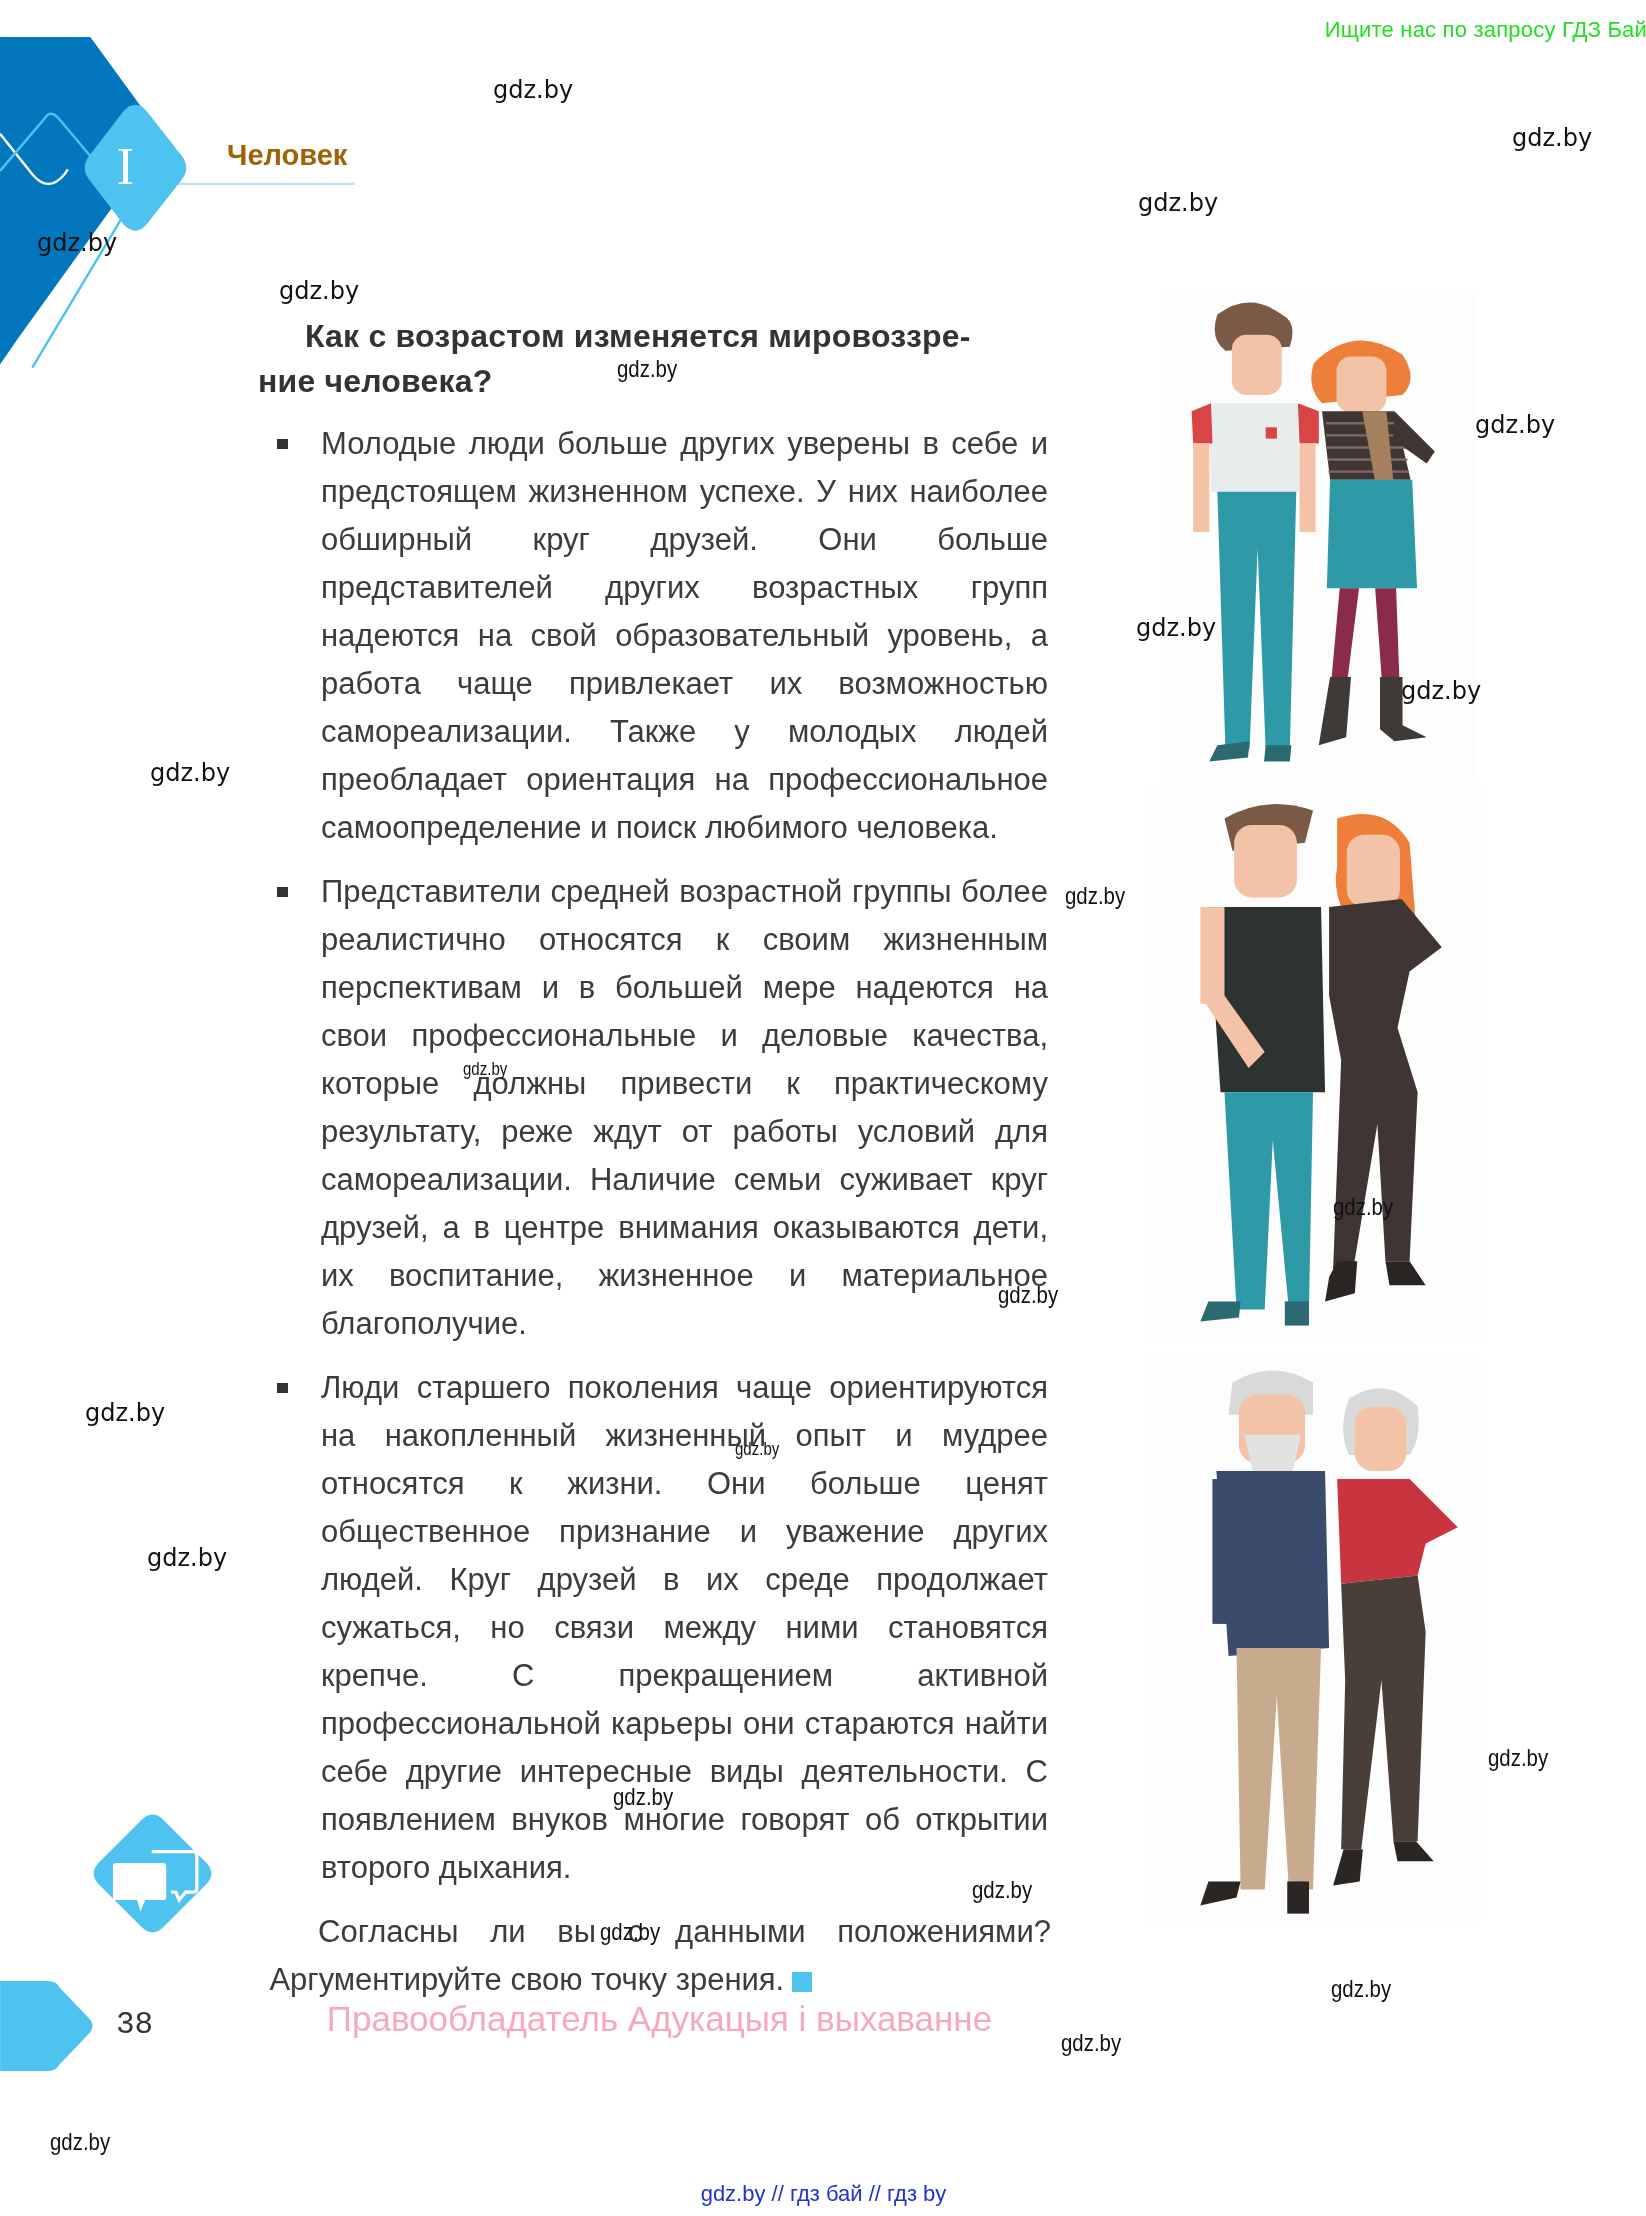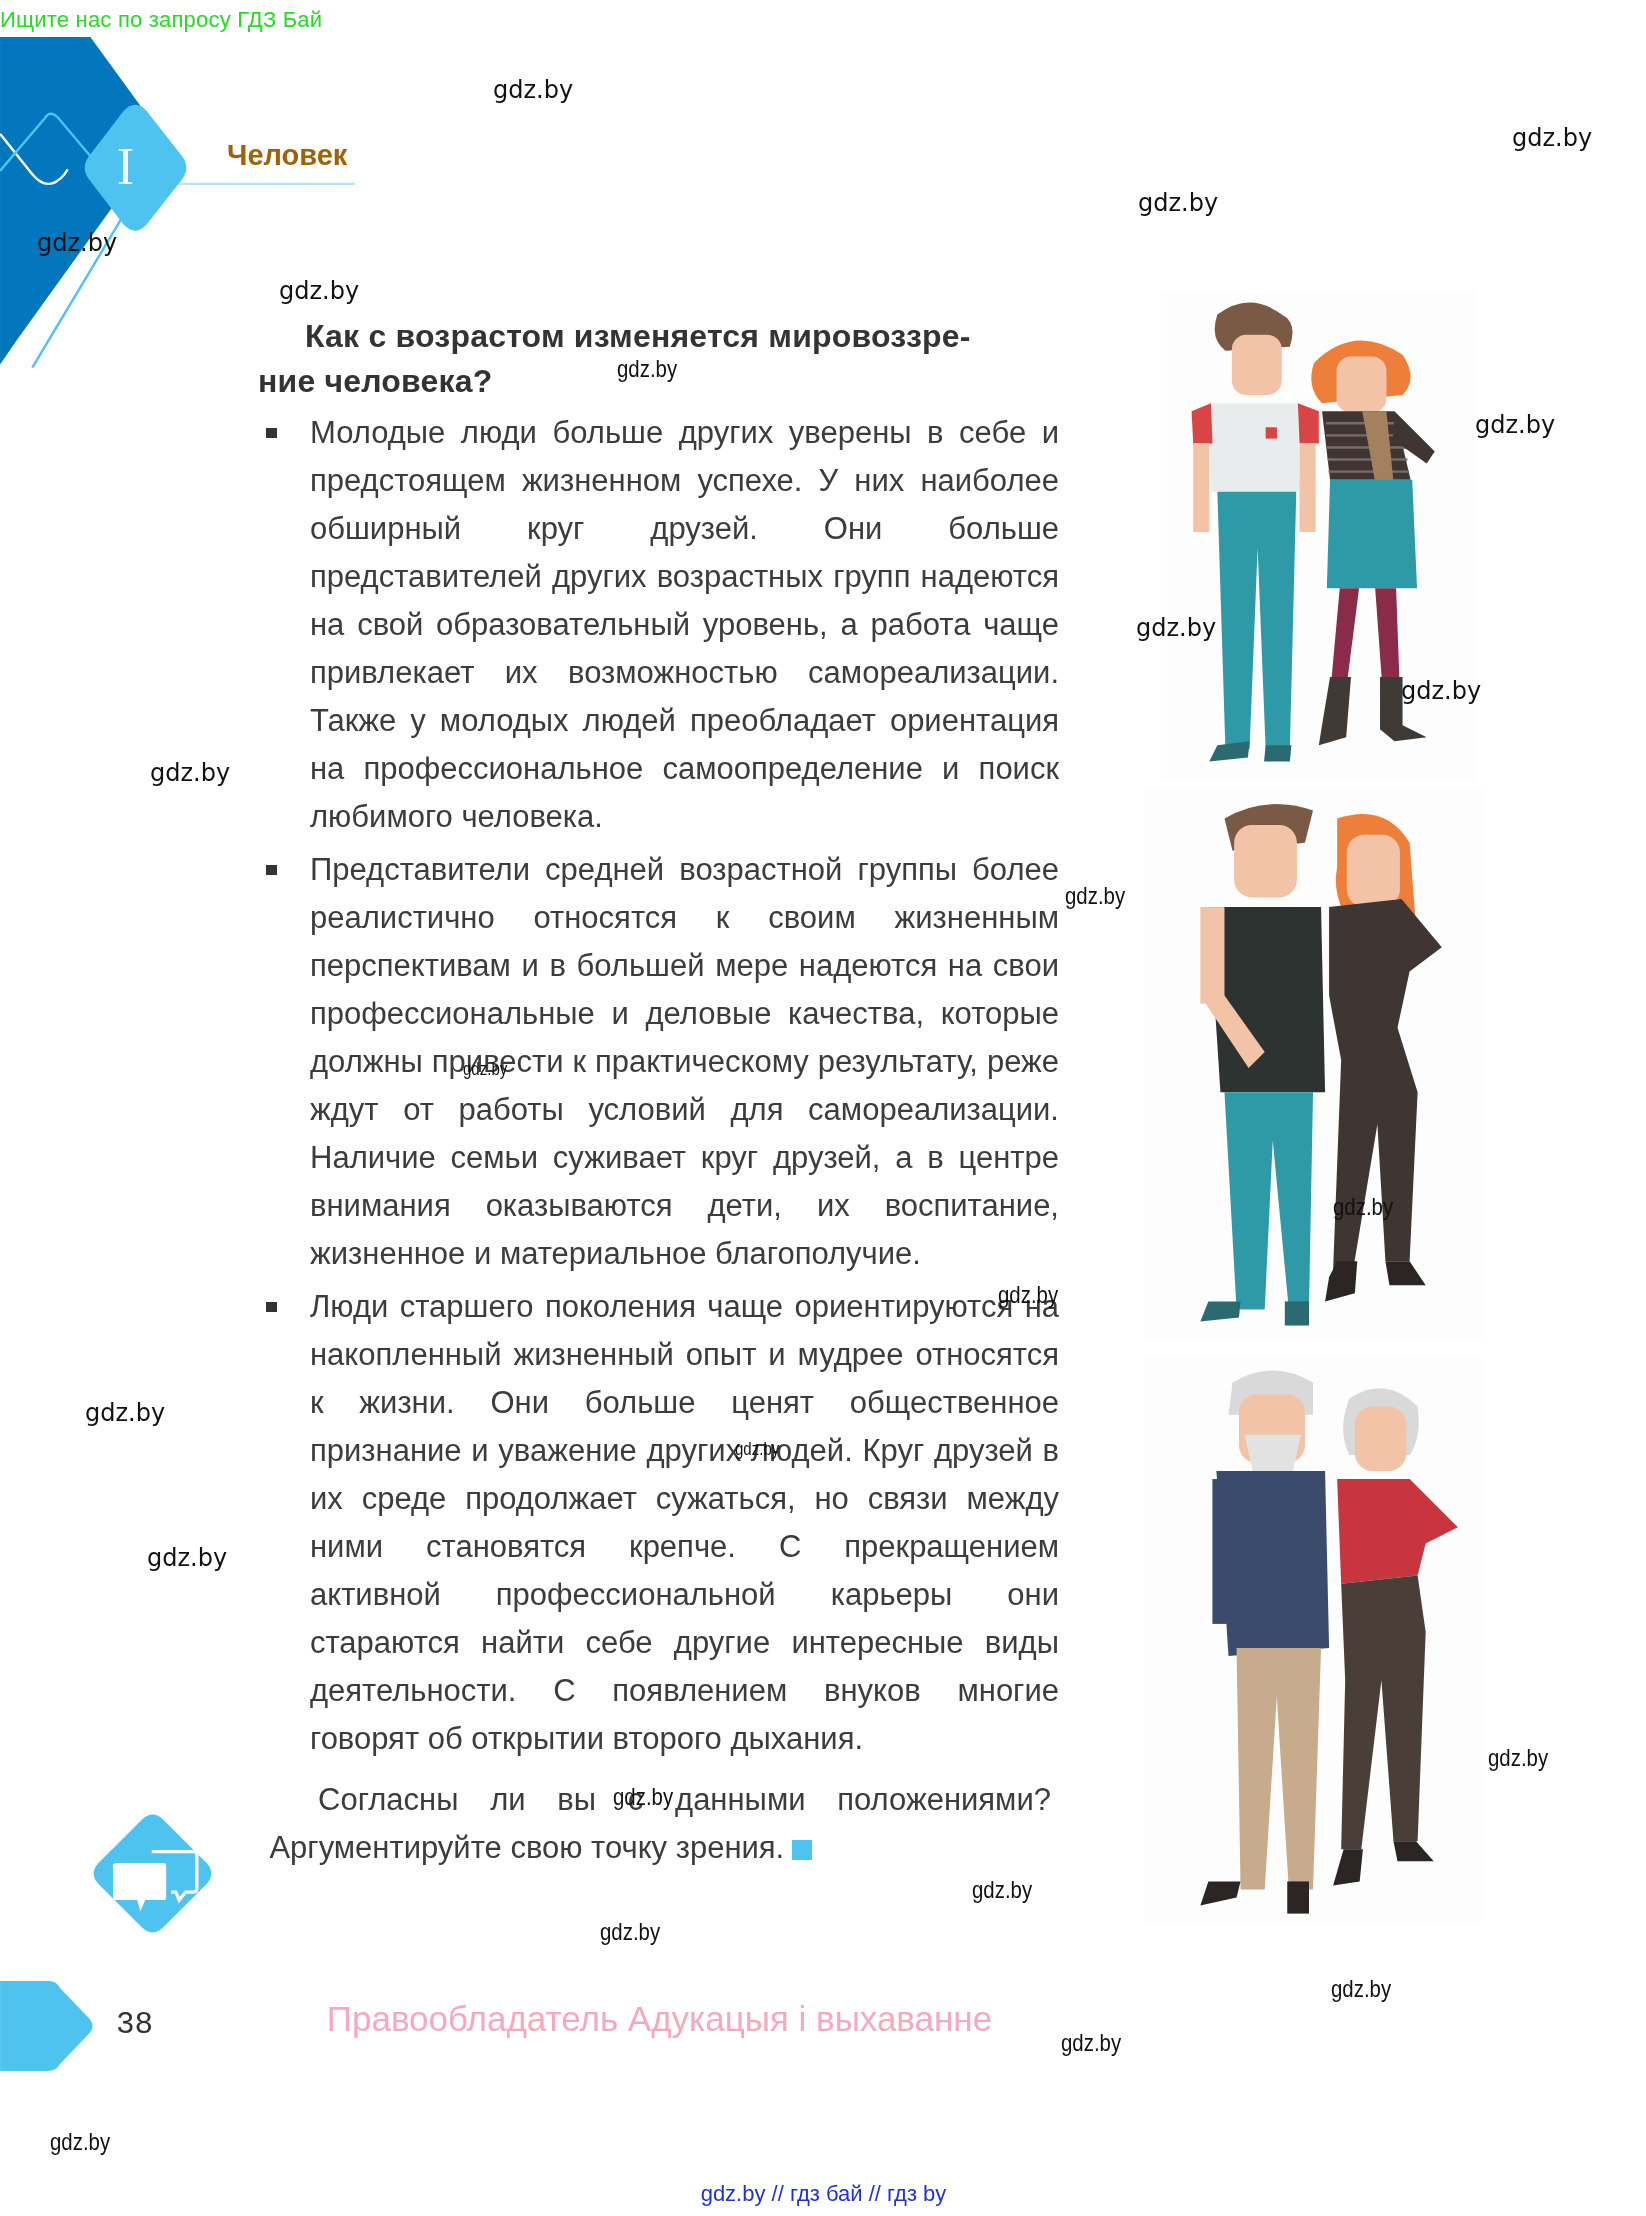--- a/index.html
+++ b/index.html
@@ -5,21 +5,21 @@
   html, body { margin: 0; padding: 0; }
   body {
     width: 1647px; height: 2216px; position: relative; overflow: hidden;
     background: #ffffff;
     font-family: "Liberation Sans", sans-serif;
   }
   .abs { position: absolute; }
 
   
   .top-banner {
-    left: 0; width: 1647px; top: 7px; text-align: left;
+    left: 0; width: 1647px; top: 17px; text-align: right;
     color: #22dd22; font-size: 22px; letter-spacing: 0.2px;
     font-family: "Liberation Sans", sans-serif;
   }
 
   
   .chapter-deco { left: 0; top: 0; width: 371px; height: 379px; }
   .chapter-title {
     left: 227px; top: 139px; font-size: 29px; font-weight: bold;
     color: #a16207; font-family: "Liberation Sans", sans-serif;
   }
@@ -33,21 +33,21 @@
   .heading {
     font-size: 32px; font-weight: bold; color: #333;
     line-height: 45px; margin: 0 0 1px 0; letter-spacing: 0.2px;
   }
   .heading .l1 { display: block; padding-left: 47px; }
   .heading .l2 { display: block; }
   .bullets { list-style: none; margin: 0; padding: 0; }
   .bullet {
     position: relative; padding-left: 47px;
     font-size: 31px; line-height: 48px; text-align: justify;
-    text-align-last: left; color: #3c3c3c; margin: 5px;
+    text-align-last: left; color: #3c3c3c; margin: 16px;
   }
   .bullet-marker {
     position: absolute; left: 3.2px; top: 19.3px; width: 11.3px; height: 9.7px; background: #333;
   }
   .question {
     font-size: 31px; line-height: 48px; color: #3c3c3c; margin: 13px;
     text-align: justify; text-align-last: left;
   }
   .question .q1 { display: block; padding-left: 47px; text-align: justify; text-align-last: justify; }
   .question .q2 { display: block; margin-left: -1.6px; }

